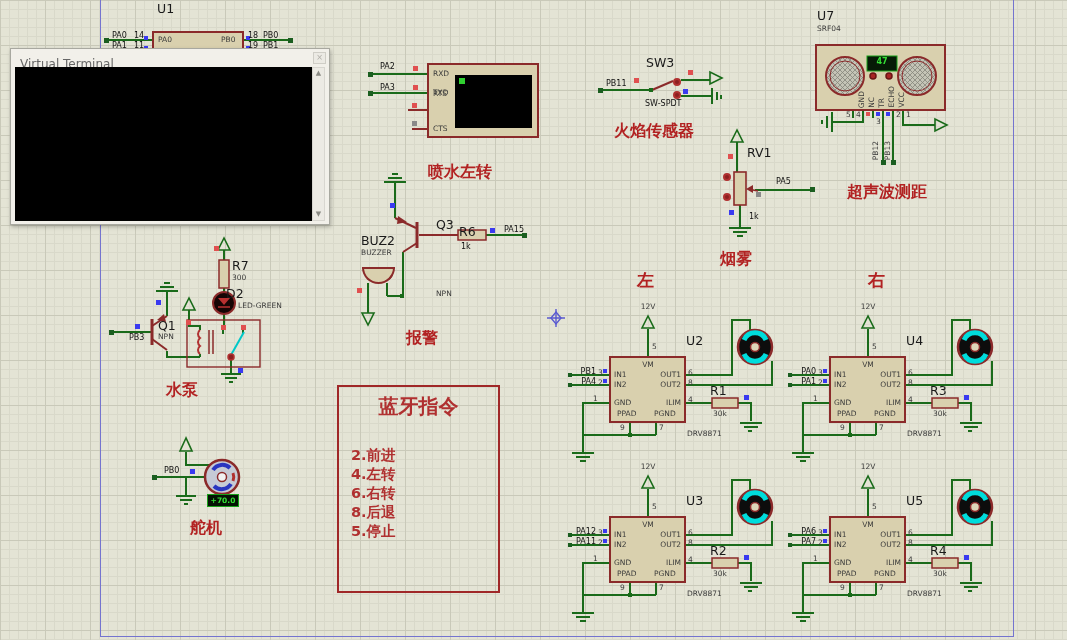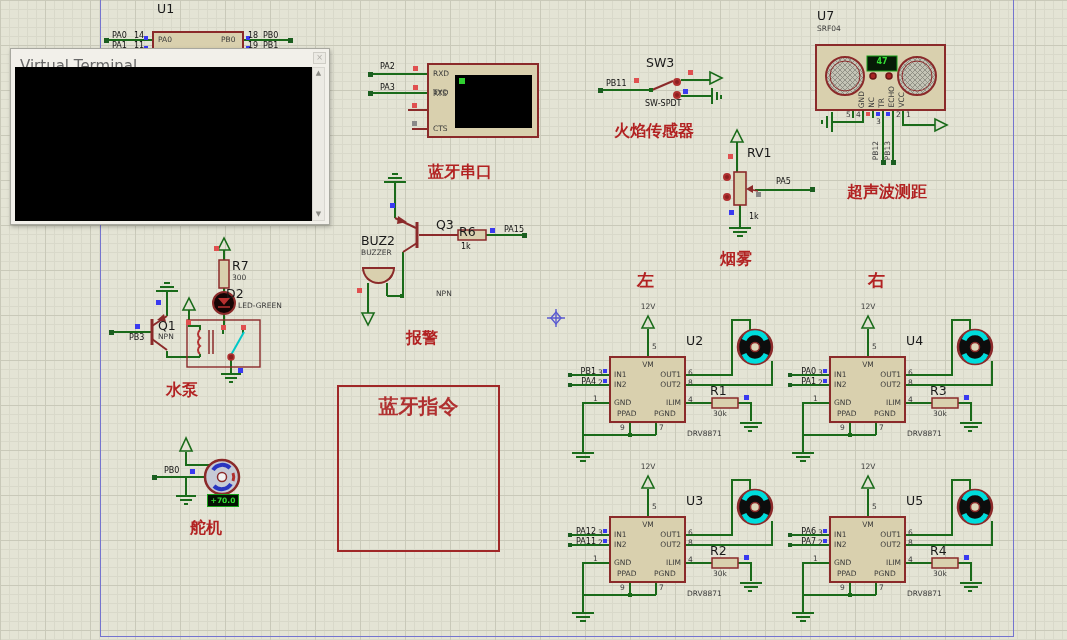--- a/index.html
+++ b/index.html
@@ -16,27 +16,27 @@
 .abs{position:absolute}
 .t7{font-size:7.5px;line-height:1.1;color:#3a3a3a;white-space:nowrap}
 .t8{font-size:8px;line-height:1.1;color:#111;white-space:nowrap}
 .t13{font-size:12.5px;line-height:1.1;color:#1a1a1a;white-space:nowrap}
 .cap{font-size:16px;font-weight:700;color:#b22222;white-space:nowrap}
 .vtxt{writing-mode:vertical-rl;transform:rotate(180deg);font-size:7.5px;color:#3a3a3a;line-height:1}
 .border-line{position:absolute;background:#7474cf}
 .gtx{color:#35e035;font-weight:700}
 
 .term{left:10px;top:48px;width:320px;height:177px;background:#f2f0ea;border:1px solid #a8a8a0;box-shadow:1px 2px 4px rgba(0,0,0,.25)}
-.term-title{height:18px;font-size:15px;color:#666;padding:8px 0 0 9px}
+.term-title{height:18px;font-size:12px;color:#666;padding:8px 0 0 9px}
 .term-close{position:absolute;right:3px;top:3px;width:13px;height:12px;background:#eceae4;border:1px solid #cfcdc6;color:#b0aea8;font-size:8px;text-align:center;line-height:10px}
 .term-screen{position:absolute;left:4px;top:18px;width:299px;height:154px;background:#000}
 .term-scroll{position:absolute;right:4px;top:18px;width:13px;height:154px;background:#eceae4;border:1px solid #d8d6d0}
 .scr-btn{position:absolute;left:0;width:11px;height:11px;font-size:7px;color:#8a8a84;text-align:center;line-height:11px}
 
-.cmd{left:337px;top:385px;width:163px;height:167px;border:2px solid #a02828}
+.cmd{left:337px;top:385px;width:163px;height:208px;border:2px solid #a02828}
 .cmd-title{margin-top:6px;text-align:center;font-size:20px;font-weight:700;color:#b03030}
 .cmd-col{position:absolute;top:59px;font-size:14.5px;font-weight:700;color:#b03030;line-height:19px;white-space:nowrap}
 
 .dome{left:362px;top:267px;width:33px;height:17px;background:#d9d0ae;border:2px solid #8b2a2a;border-radius:0 0 17px 17px}
 
 .driver{width:212px;height:175px}
 .driver .ra{text-align:right}
 .d0{left:568px;top:303px}.d1{left:788px;top:303px}.d2{left:568px;top:463px}.d3{left:788px;top:463px}
 </style>
 </head>
@@ -224,21 +224,21 @@
   <div class="abs t8" style="left:263px;top:32px">PB0</div>
   <div class="abs t8" style="left:248px;top:42px">19</div>
   <div class="abs t8" style="left:263px;top:42px">PB1</div>
 
   <div class="abs t8" style="left:380px;top:63px">PA2</div>
   <div class="abs t8" style="left:380px;top:84px">PA3</div>
   <div class="abs t7" style="left:433px;top:70px">RXD</div>
   <div class="abs t7" style="left:433px;top:89px">TXD</div>
   <div class="abs t7" style="left:433px;top:90px">RTS</div>
   <div class="abs t7" style="left:433px;top:125px">CTS</div>
-  <div class="abs cap" style="left:428px;top:162px">蓝牙串口</div>
+  <div class="abs cap" style="left:428px;top:162px">喷水左转</div>
 
   <div class="abs t13" style="left:646px;top:56px">SW3</div>
   <div class="abs t8" style="left:606px;top:80px">PB11</div>
   <div class="abs t8" style="left:645px;top:100px">SW-SPDT</div>
   <div class="abs cap" style="left:614px;top:121px">火焰传感器</div>
 
   <div class="abs t13" style="left:817px;top:9px">U7</div>
   <div class="abs t7" style="left:817px;top:25px">SRF04</div>
   <div class="abs gtx" style="left:867px;top:57px;width:30px;text-align:center;font-size:8px">47</div>
   <div class="abs vtxt" style="left:858px;bottom:532px">GND</div>
@@ -280,20 +280,27 @@
 
   <div class="abs t8" style="left:164px;top:467px">PB0</div>
   <div class="abs gtx" style="left:207px;top:494px;width:32px;height:13px;background:#041204;border:1px solid #18a018;text-align:center;font-size:7.5px;line-height:12px">+70.0</div>
   <div class="abs cap" style="left:190px;top:518px">舵机</div>
 
   <div class="abs cap" style="left:637px;top:269px;font-size:17px">左</div>
   <div class="abs cap" style="left:868px;top:269px;font-size:17px">右</div>
 
   <div class="abs cmd">
     <div class="cmd-title">蓝牙指令</div>
+    <div class="cmd-col" style="left:12px">
+        <div class="cmd-item">2.前进</div>
+        <div class="cmd-item">4.左转</div>
+        <div class="cmd-item">6.右转</div>
+        <div class="cmd-item">8.后退</div>
+        <div class="cmd-item">5.停止</div>
+      </div>
   </div>
 
   <div id="drivers">
   <div class="abs driver d0">
     <svg class="abs" width="212" height="175" style="left:0;top:0">
       <g stroke="#1a6b1a" stroke-width="2" fill="none">
         <path d="M4,72 H42 M4,82 H42 M80,26 V54 M42,100 H15 V132 H88 M62,119 V132 M88,119 V132 M15,132 V150 M117,72 H164 V17 H182 V28 M117,82 H204 V58 M117,100 H144 M170,100 H183 V118"></path>
         <path d="M4,150 H26 M8,154 H22 M12,158 H18 M172,120 H194 M176,124 H190 M180,128 H184"></path>
         <polygon points="80,13 74,25 86,25" stroke-width="1.6"></polygon>
       </g>

